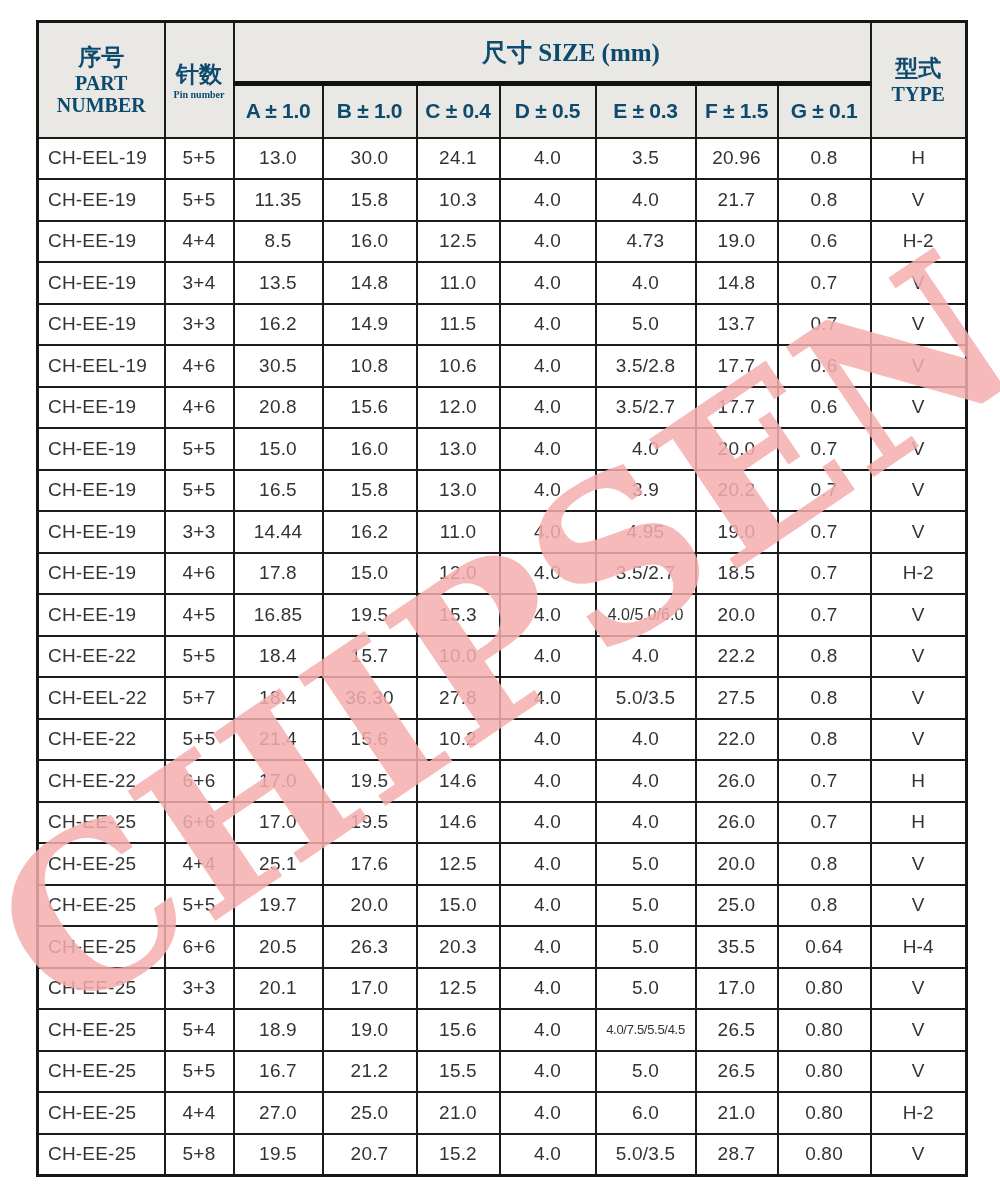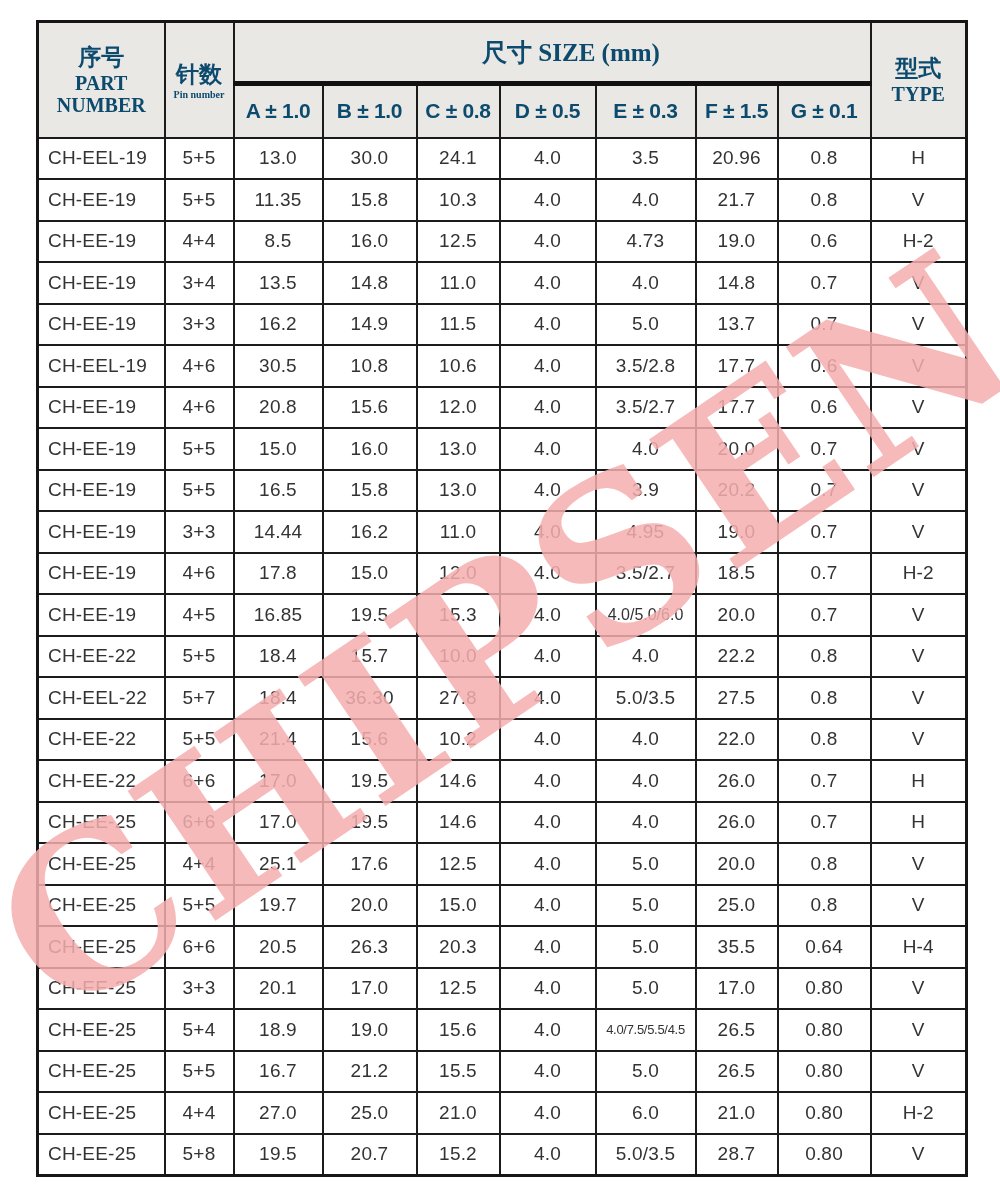--- a/index.html
+++ b/index.html
@@ -127,21 +127,21 @@
           <div class="size-title">尺寸 SIZE (mm)</div>
         </th>
         <th rowspan="2">
           <div class="zh">型式</div>
           <div class="en-serif">TYPE</div>
         </th>
       </tr>
       <tr class="h2">
         <th class="sub-h">A ± 1.0</th>
         <th class="sub-h">B ± 1.0</th>
-        <th class="sub-h">C ± 0.8</th>
+        <th class="sub-h">C ± 0.4</th>
         <th class="sub-h">D ± 0.5</th>
         <th class="sub-h">E ± 0.3</th>
         <th class="sub-h">F ± 1.5</th>
         <th class="sub-h">G ± 0.1</th>
       </tr>
     </thead>
     <tbody>
         <tr>
           <td class="c0">CH-EEL-19</td>
           <td class="c1">5+5</td>

